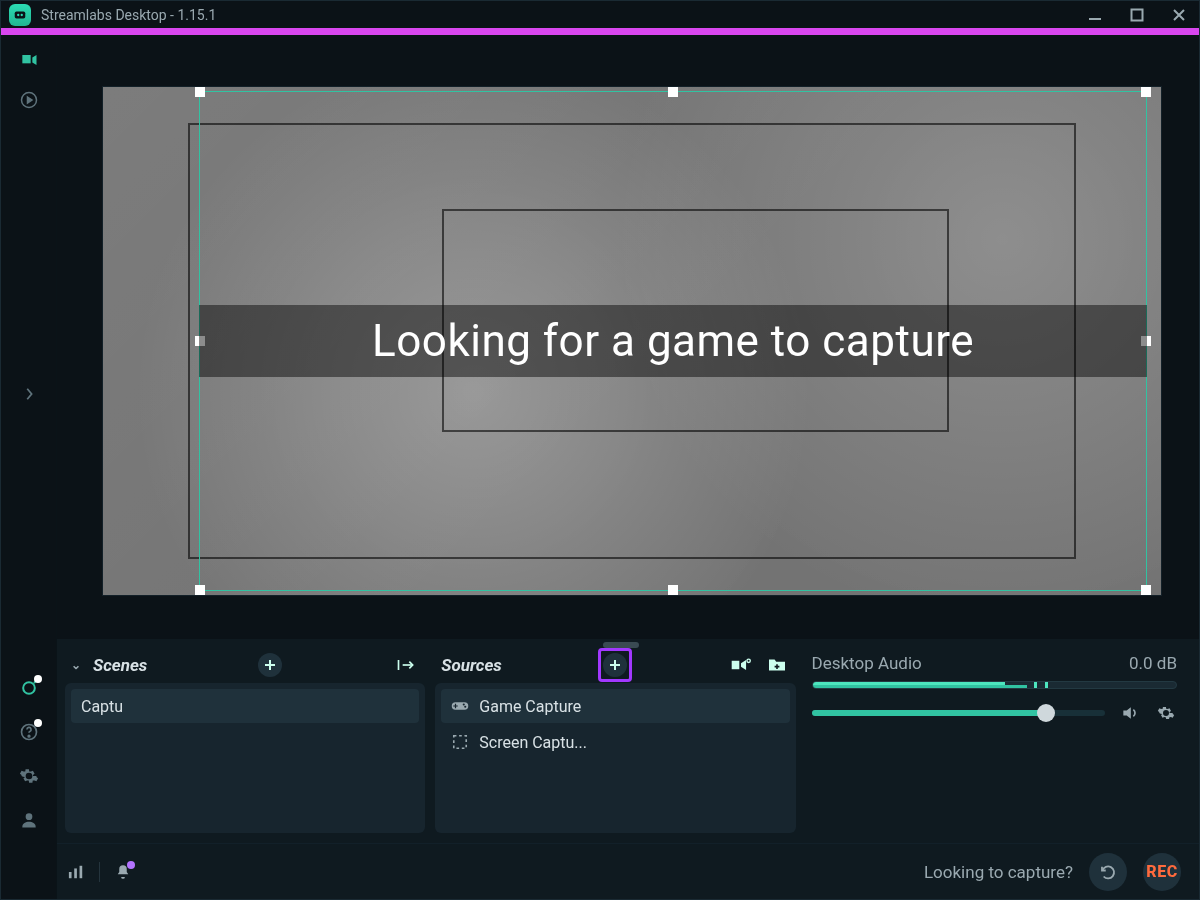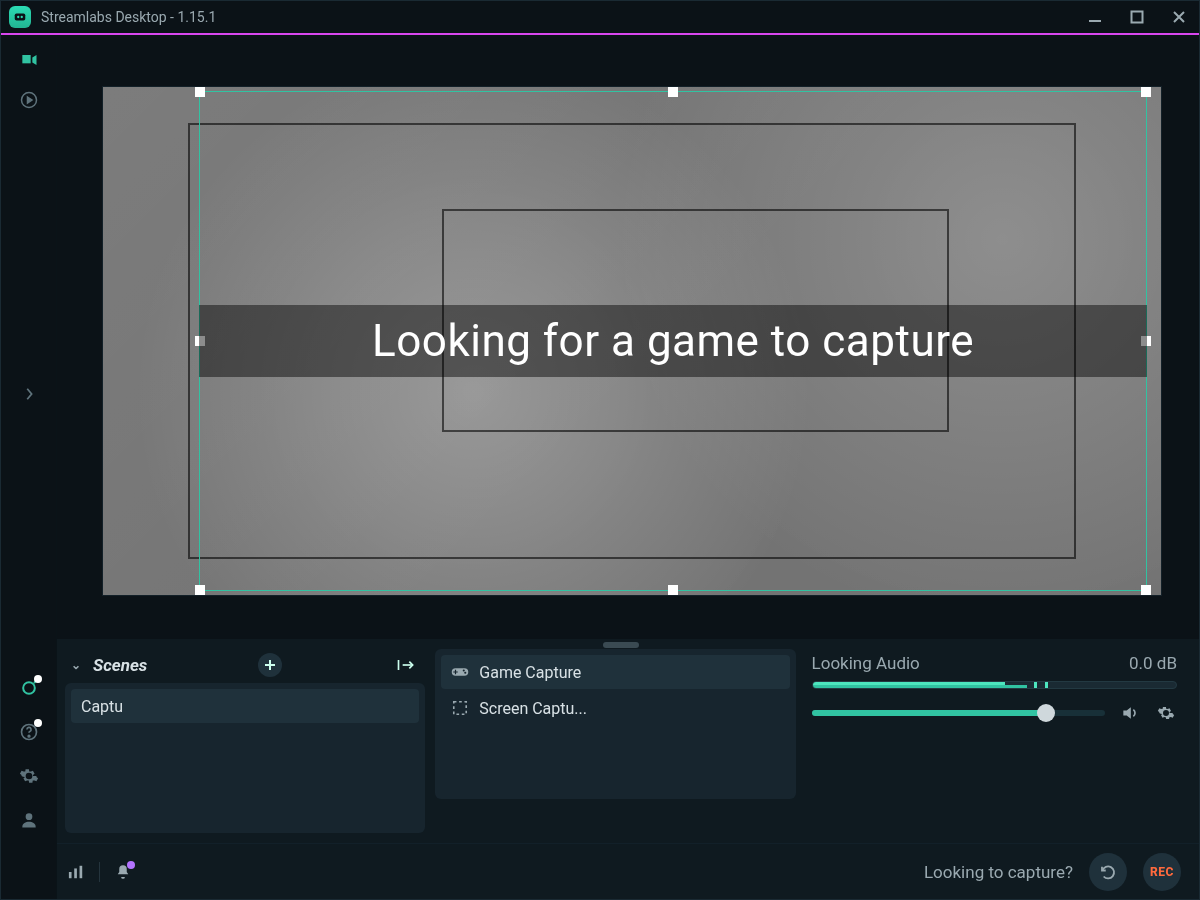--- a/index.html
+++ b/index.html
@@ -30,21 +30,21 @@
   }
   .root { display:flex; flex-direction:column; height:100%; }
 
   
   .titlebar {
     height:34px;
     background:var(--bg-0);
     display:flex; align-items:center;
     padding:0 8px;
     gap:10px;
-    border-bottom:2px solid #d946ef;
+    border-bottom:7px solid #d946ef;
   }
   .logo {
     width:22px; height:22px; border-radius:6px;
     background:linear-gradient(180deg,#2bdcb4 0%, #22b592 100%);
     display:flex; align-items:center; justify-content:center;
     color:#0b1217; font-weight:900; font-size:11px;
   }
   .titlebar .title { color:var(--text-dim); font-size:14px; }
   .win-controls { margin-left:auto; display:flex; gap:18px; color:var(--text-dim); }
   .win-controls .wc { width:24px; display:flex; justify-content:center; cursor:pointer; }
@@ -184,21 +184,21 @@
   .footer .left-icons { display:flex; align-items:center; gap:14px; color:var(--text-dim); }
   .footer .divider { width:1px; height:20px; background:#24343d; }
   .footer .right { margin-left:auto; display:flex; align-items:center; gap:16px; }
   .footer .cta { color:var(--text-dim); font-size:17px; }
   .circ-btn {
     width:38px; height:38px; border-radius:50%;
     background:var(--bg-3);
     display:flex; align-items:center; justify-content:center;
     color:var(--text-dim); font-size:18px; cursor:pointer;
   }
-  .rec-btn { color:var(--rec); font-weight:800; font-size:12px; letter-spacing:.5px; }
+  .rec-btn { color:var(--rec); font-weight:800; font-size:16px; letter-spacing:.5px; }
   .bell-dot { position:relative; }
   .bell-dot::after { content:""; position:absolute; top:-2px; right:-3px; width:8px; height:8px; border-radius:50%; background:#b373ff; }
 
   svg { display:block; }
 </style>
 </head>
 <body>
 
 <div class="root">
 
@@ -327,20 +327,45 @@
               </div>
             </div>
             <div class="panel-body">
               <div class="list-item active">
                 <span>Captu</span>
               </div>
             </div>
           </div>
 
           <div class="panel" style="flex:1.05">
+            <div class="panel-head">
+              <span class="head-label">Sources</span>
+              <span class="highlight-ring">
+                <span class="round-btn">
+                  <svg width="12" height="12" viewBox="0 0 12 12">
+                      <path d="M6 1v10M1 6h10" stroke="currentColor" stroke-width="2"></path>
+                    </svg>
+                </span>
+              </span>
+              <div class="trail" style="margin-left:auto">
+                <div class="icon-btn flat">
+                  <svg width="22" height="16" viewBox="0 0 26 18" fill="currentColor">
+                      <path d="M2 4h9v10H2z"></path>
+                      <path d="M13 7l6-4v12l-6-4z"></path>
+                      <circle cx="22" cy="4" r="2" fill="none" stroke="currentColor" stroke-width="1.6"></circle>
+                    </svg>
+                </div>
+                <div class="icon-btn flat">
+                  <svg width="20" height="16" viewBox="0 0 24 20" fill="currentColor">
+                      <path d="M2 3h7l2 3h11v11H2z"></path>
+                      <path d="M12 9v6M9 12h6" stroke="#0f1a20" stroke-width="2"></path>
+                    </svg>
+                </div>
+              </div>
+            </div>
             <div class="panel-body">
               <div class="list-item active">
                 <span class="li-icon">
                   <svg width="18" height="12" viewBox="0 0 24 16" fill="currentColor">
                       <rect x="1" y="3" width="22" height="10" rx="5"></rect>
                       <circle cx="17" cy="6" r="1.4" fill="#17252e"></circle>
                       <circle cx="19" cy="9" r="1.4" fill="#17252e"></circle>
                       <path d="M6 5v6M3 8h6" stroke="#17252e" stroke-width="1.6"></path>
                     </svg>
                 </span>
@@ -353,21 +378,21 @@
                     </svg>
                 </span>
                 <span>Screen Captu...</span>
               </div>
             </div>
           </div>
 
           <div class="panel" style="flex:1.1">
             <div class="mixer-body">
               <div class="mixer-row mixer-title-row">
-                <span>Looking Audio</span>
+                <span>Desktop Audio</span>
                 <span>0.0 dB</span>
               </div>
               <div class="meter">
                 <div class="bar b1"></div>
                 <div class="bar b2"></div>
                 <div class="peak" style="left:61%"></div>
                 <div class="peak" style="left:64%"></div>
               </div>
               <div class="slider-row">
                 <div class="slider">

